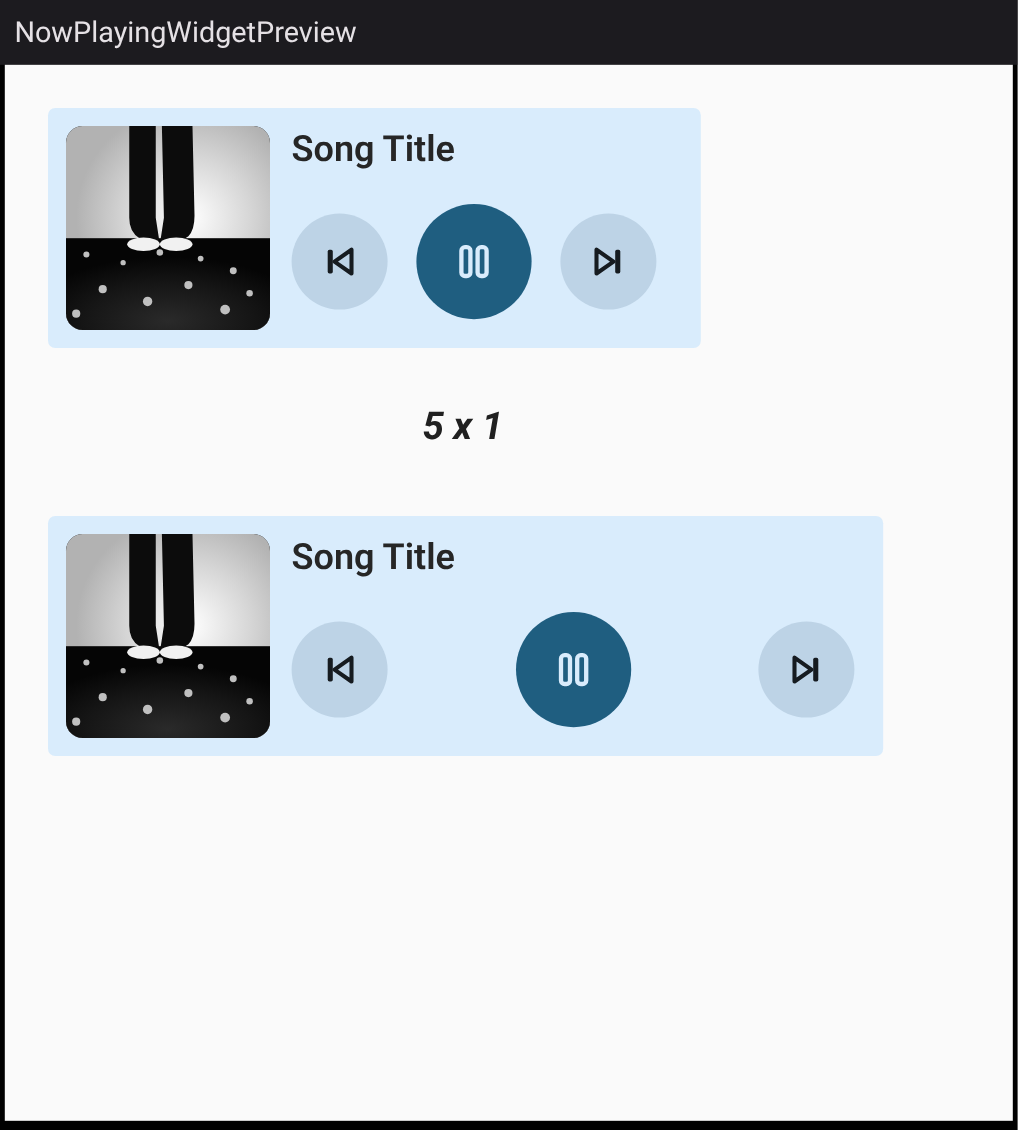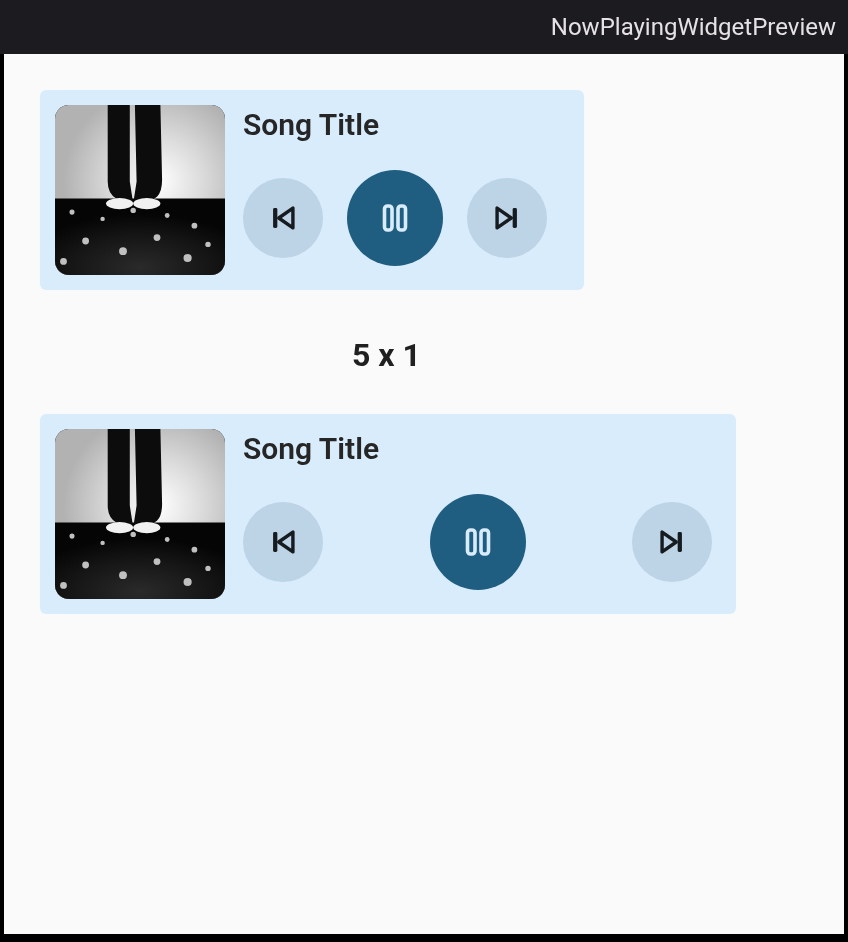--- a/index.html
+++ b/index.html
@@ -12,41 +12,40 @@
     
     .titlebar {
       background: #1c1b1f;
       color: #e5e1e5;
       height: 54px;
       display: flex;
       align-items: center;
       padding: 0 12px;
       font-size: 24px;
       font-weight: 400;
-      justify-content: flex-end;
     }
 
     
     .canvas {
       background: #fafafa;
       width: 840px;
       height: 880px;
       margin: 0 4px;
       padding: 36px;
       color: #222;
     }
 
     .size-label {
       font-size: 32px;
       font-weight: 700;
       color: #202020;
       margin-bottom: 40px;
     }
     .label-4x1 { margin-left: 238px; }
-    .label-5x1 { margin-left: 312px; margin-top: 46px; margin-bottom: 40px; }
+    .label-5x1 { margin-left: 312px; margin-top: 46px; margin-bottom: 56px; font-style: italic; }
 
     
     .widget {
       background: #d9ecfc;
       border-radius: 6px;
       height: 200px;
       display: flex;
       align-items: stretch;
       padding: 15px 20px 15px 15px;
     }

